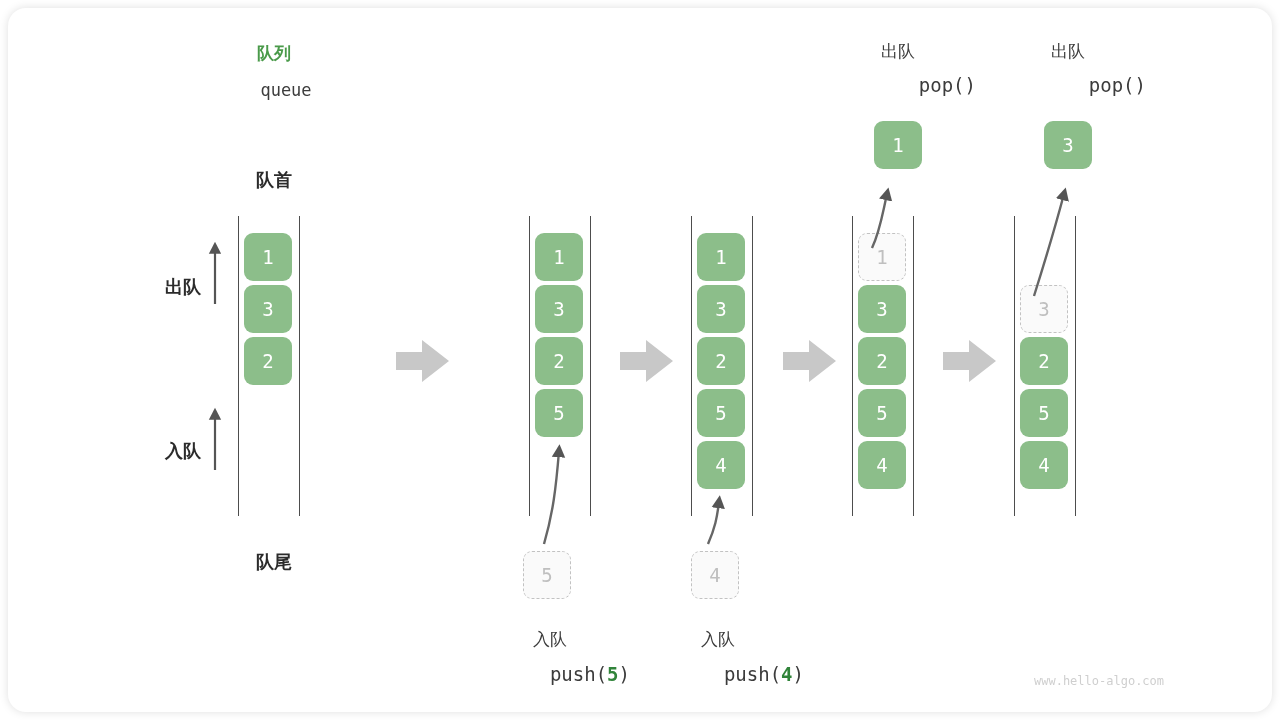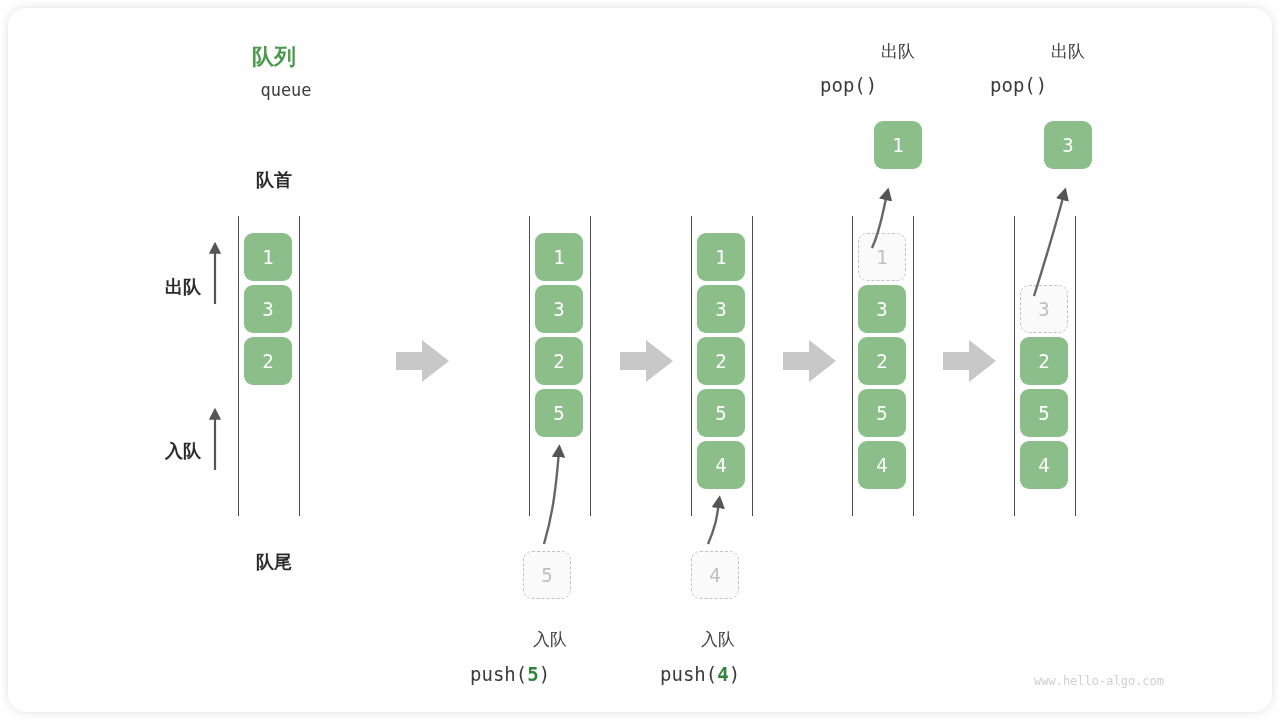--- a/index.html
+++ b/index.html
@@ -23,21 +23,21 @@
     background: #ffffff;
     border-radius: 18px;
     box-shadow: 0 0 10px rgba(0,0,0,0.13);
     overflow: hidden;
   }
 
   .abs { position: absolute; }
 
   
   .title-cn {
-    font-size: 22px;
+    font-size: 17px;
     font-weight: bold;
     color: #4a9a4a;
     text-align: center;
     white-space: nowrap;
   }
   .title-en {
     font-family: "DejaVu Sans Mono", "Liberation Mono", monospace;
     font-size: 17px;
     color: #3c3c3c;
     text-align: center;
@@ -53,21 +53,21 @@
   .op-cn {
     font-size: 17px;
     color: #3c3c3c;
     text-align: center;
     white-space: nowrap;
   }
   .op-code {
     font-family: "DejaVu Sans Mono", "Liberation Mono", monospace;
     font-size: 19px;
     color: #3c3c3c;
-    text-align: left;
+    text-align: right;
     white-space: nowrap;
   }
   .op-code .num {
     color: #31843a;
     font-weight: bold;
   }
   .watermark {
     font-family: "DejaVu Sans Mono", "Liberation Mono", monospace;
     font-size: 12px;
     color: #cfcfcf;
@@ -146,21 +146,21 @@
 
   <div class="abs cell filled" style="left:689px; top:225px;">1</div>
   <div class="abs cell filled" style="left:689px; top:277px;">3</div>
   <div class="abs cell filled" style="left:689px; top:329px;">2</div>
   <div class="abs cell filled" style="left:689px; top:381px;">5</div>
   <div class="abs cell filled" style="left:689px; top:433px;">4</div>
 
   <div class="abs cell ghost" style="left:683px; top:543px;">4</div>
 
   <div class="abs op-cn" style="left:630px; top:620px; width:160px;">入队</div>
-  <div class="abs op-code" style="left:652px; top:655px; width:160px;">
+  <div class="abs op-code" style="left:636px; top:655px; width:160px;">
     <span>push(</span><span class="num">4</span><span>)</span>
   </div>
 
   <div class="abs op-cn" style="left:812px; top:32px; width:156px;">出队</div>
   <div class="abs op-code" style="left:812px; top:66px; width:156px;">pop()</div>
 
   <div class="abs cell filled" style="left:866px; top:113px;">1</div>
 
   <div class="abs rail" style="left:844px; top:208px; height:300px;"></div>
   <div class="abs rail" style="left:905px; top:208px; height:300px;"></div>

